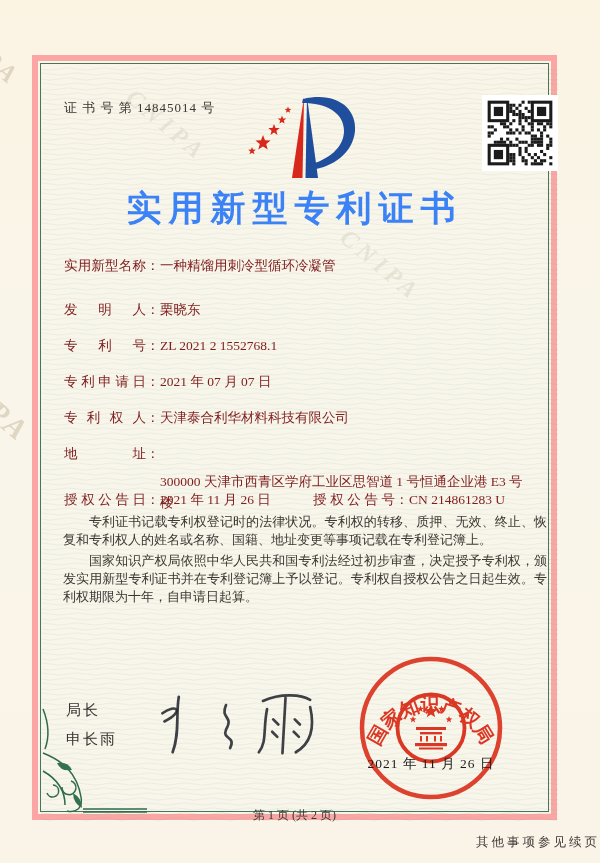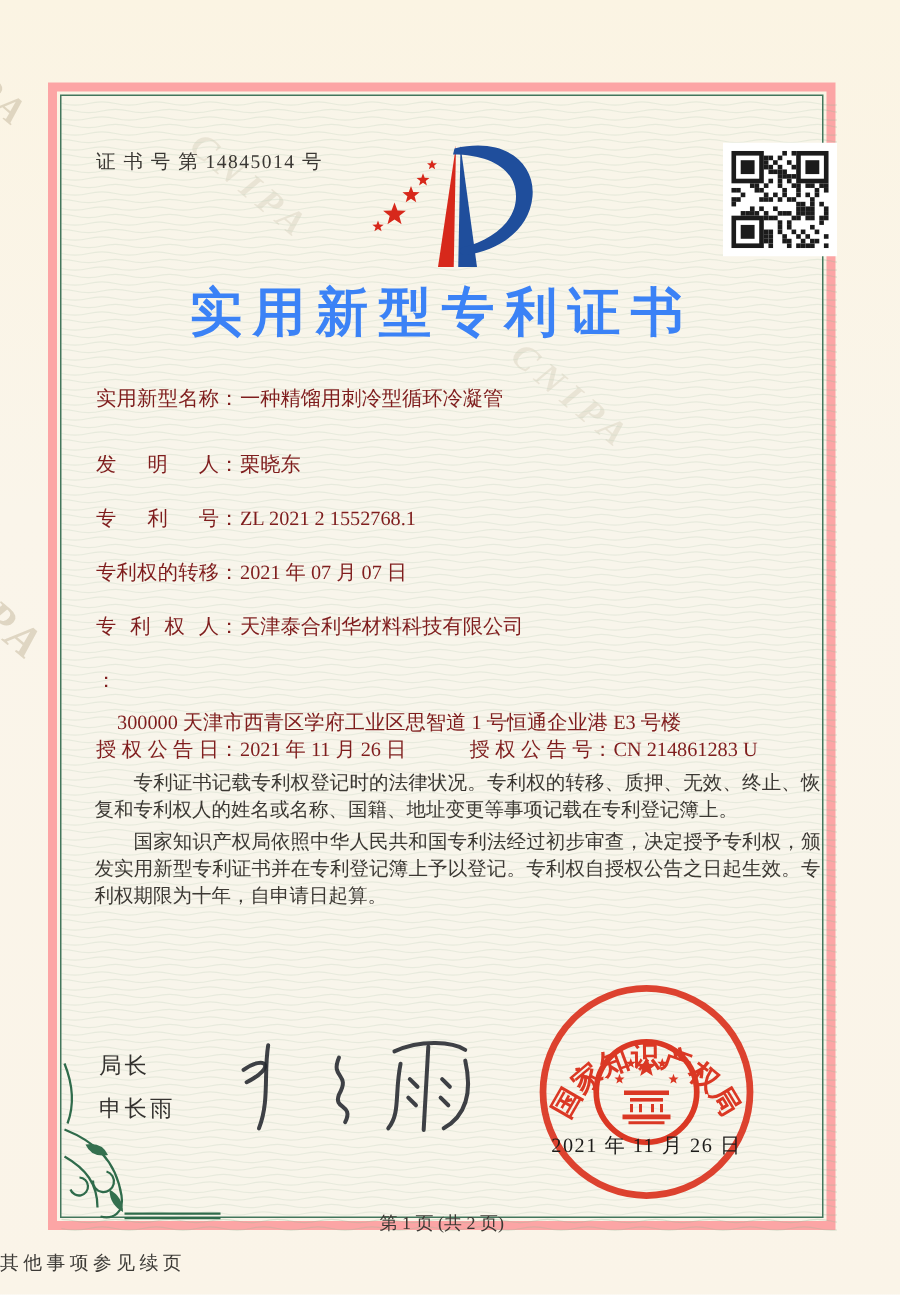--- a/index.html
+++ b/index.html
@@ -47,21 +47,21 @@
   .signoff{position:absolute;left:28px;z-index:4;font-family:"Liberation Sans","DejaVu Sans",sans-serif;
     font-size:15px;color:#34322f;letter-spacing:2px;}
   .signoff.t{top:640px;}
   .signoff.n{top:669px;}
   .sig{position:absolute;left:110px;top:620px;width:195px;height:85px;z-index:4;}
   .sig path{fill:none;stroke:#23272e;stroke-width:2.6;stroke-linecap:round;stroke-linejoin:round;opacity:.88;}
   .seal{position:absolute;left:318px;top:592px;width:150px;height:150px;z-index:4;opacity:.93;}
   .seal-date{position:absolute;left:318px;top:694px;width:150px;text-align:center;z-index:5;
     font-size:13.5px;letter-spacing:1px;color:#1d1c1a;}
   .page-note{position:absolute;left:0;top:746px;width:100%;text-align:center;font-size:12px;color:#3a3833;z-index:3;}
-  .cont-note{position:absolute;left:0;top:834px;width:100%;text-align:left;font-size:12.5px;
+  .cont-note{position:absolute;left:0;top:834px;width:100%;text-align:right;font-size:12.5px;
     letter-spacing:3px;color:#3c3a36;z-index:2;}
   .flourish{position:absolute;left:-1px;bottom:-1px;width:112px;height:112px;z-index:3;}
   .flourish path{stroke:#2f6b4b;fill:none;stroke-width:1.5;}
   .flourish .leaf{fill:#35704f;stroke:none;}
 </style>
 </head>
 <body>
 
 <div class="wm wm1">CNIPA</div>
 <div class="wm wm2">CNIPA</div>
@@ -383,26 +383,27 @@
   <div class="row r1">
     <span class="lbl">实用新型名称</span><span class="colon">：</span><span class="val">一种精馏用刺冷型循环冷凝管</span>
   </div>
   <div class="row r2">
     <span class="lbl">发明人</span><span class="colon">：</span><span class="val">栗晓东</span>
   </div>
   <div class="row r3">
     <span class="lbl">专利号</span><span class="colon">：</span><span class="val">ZL 2021 2 1552768.1</span>
   </div>
   <div class="row r4">
-    <span class="lbl">专利权的转移</span><span class="colon">：</span><span class="val">2021 年 07 月 07 日</span>
+    <span class="lbl">专利申请日</span><span class="colon">：</span><span class="val">2021 年 07 月 07 日</span>
   </div>
   <div class="row r5">
     <span class="lbl">专利权人</span><span class="colon">：</span><span class="val">天津泰合利华材料科技有限公司</span>
   </div>
   <div class="row r6">
+    <span class="lbl">地址</span>
       <span class="colon">：</span>
       <span class="val">300000 天津市西青区学府工业区思智道 1 号恒通企业港 E3 号楼</span>
   </div>
   <div class="row r7">
     <span class="lbl">授权公告日</span><span class="colon">：</span><span class="val">2021 年 11 月 26 日</span>
     <span class="pair2">
       <span class="lbl">授权公告号</span><span class="colon">：</span><span class="val">CN 214861283 U</span>
     </span>
   </div>
 

